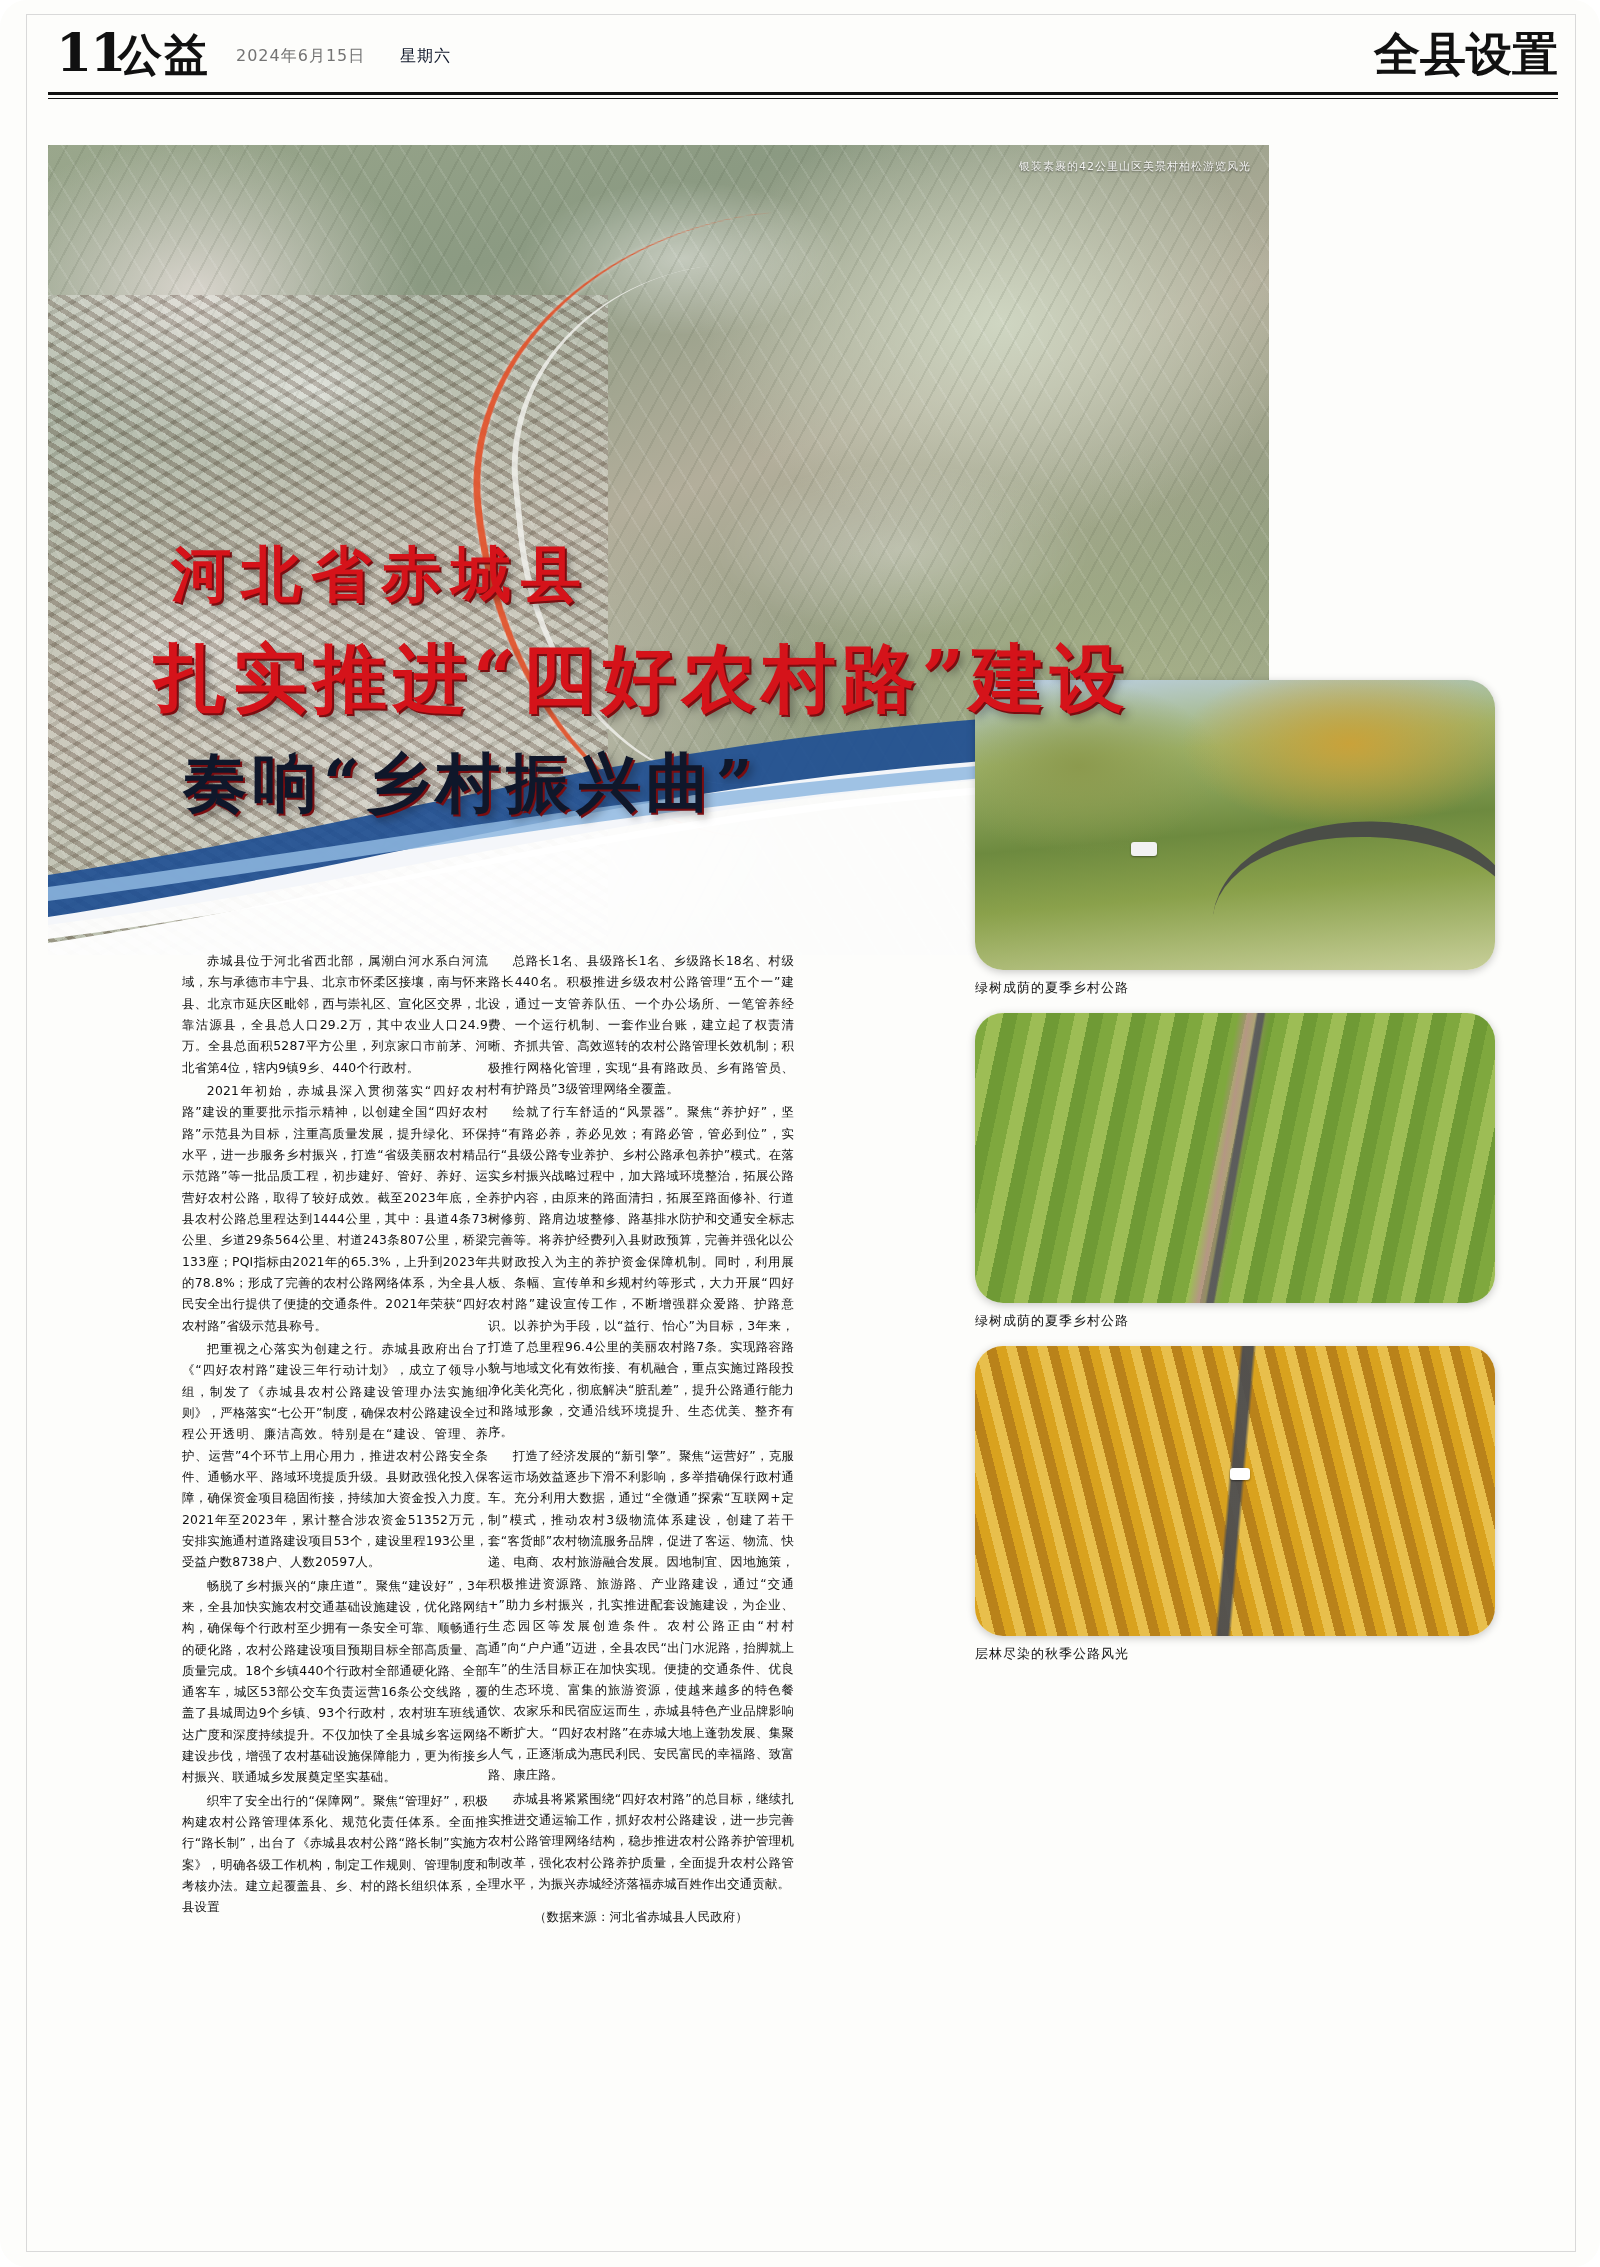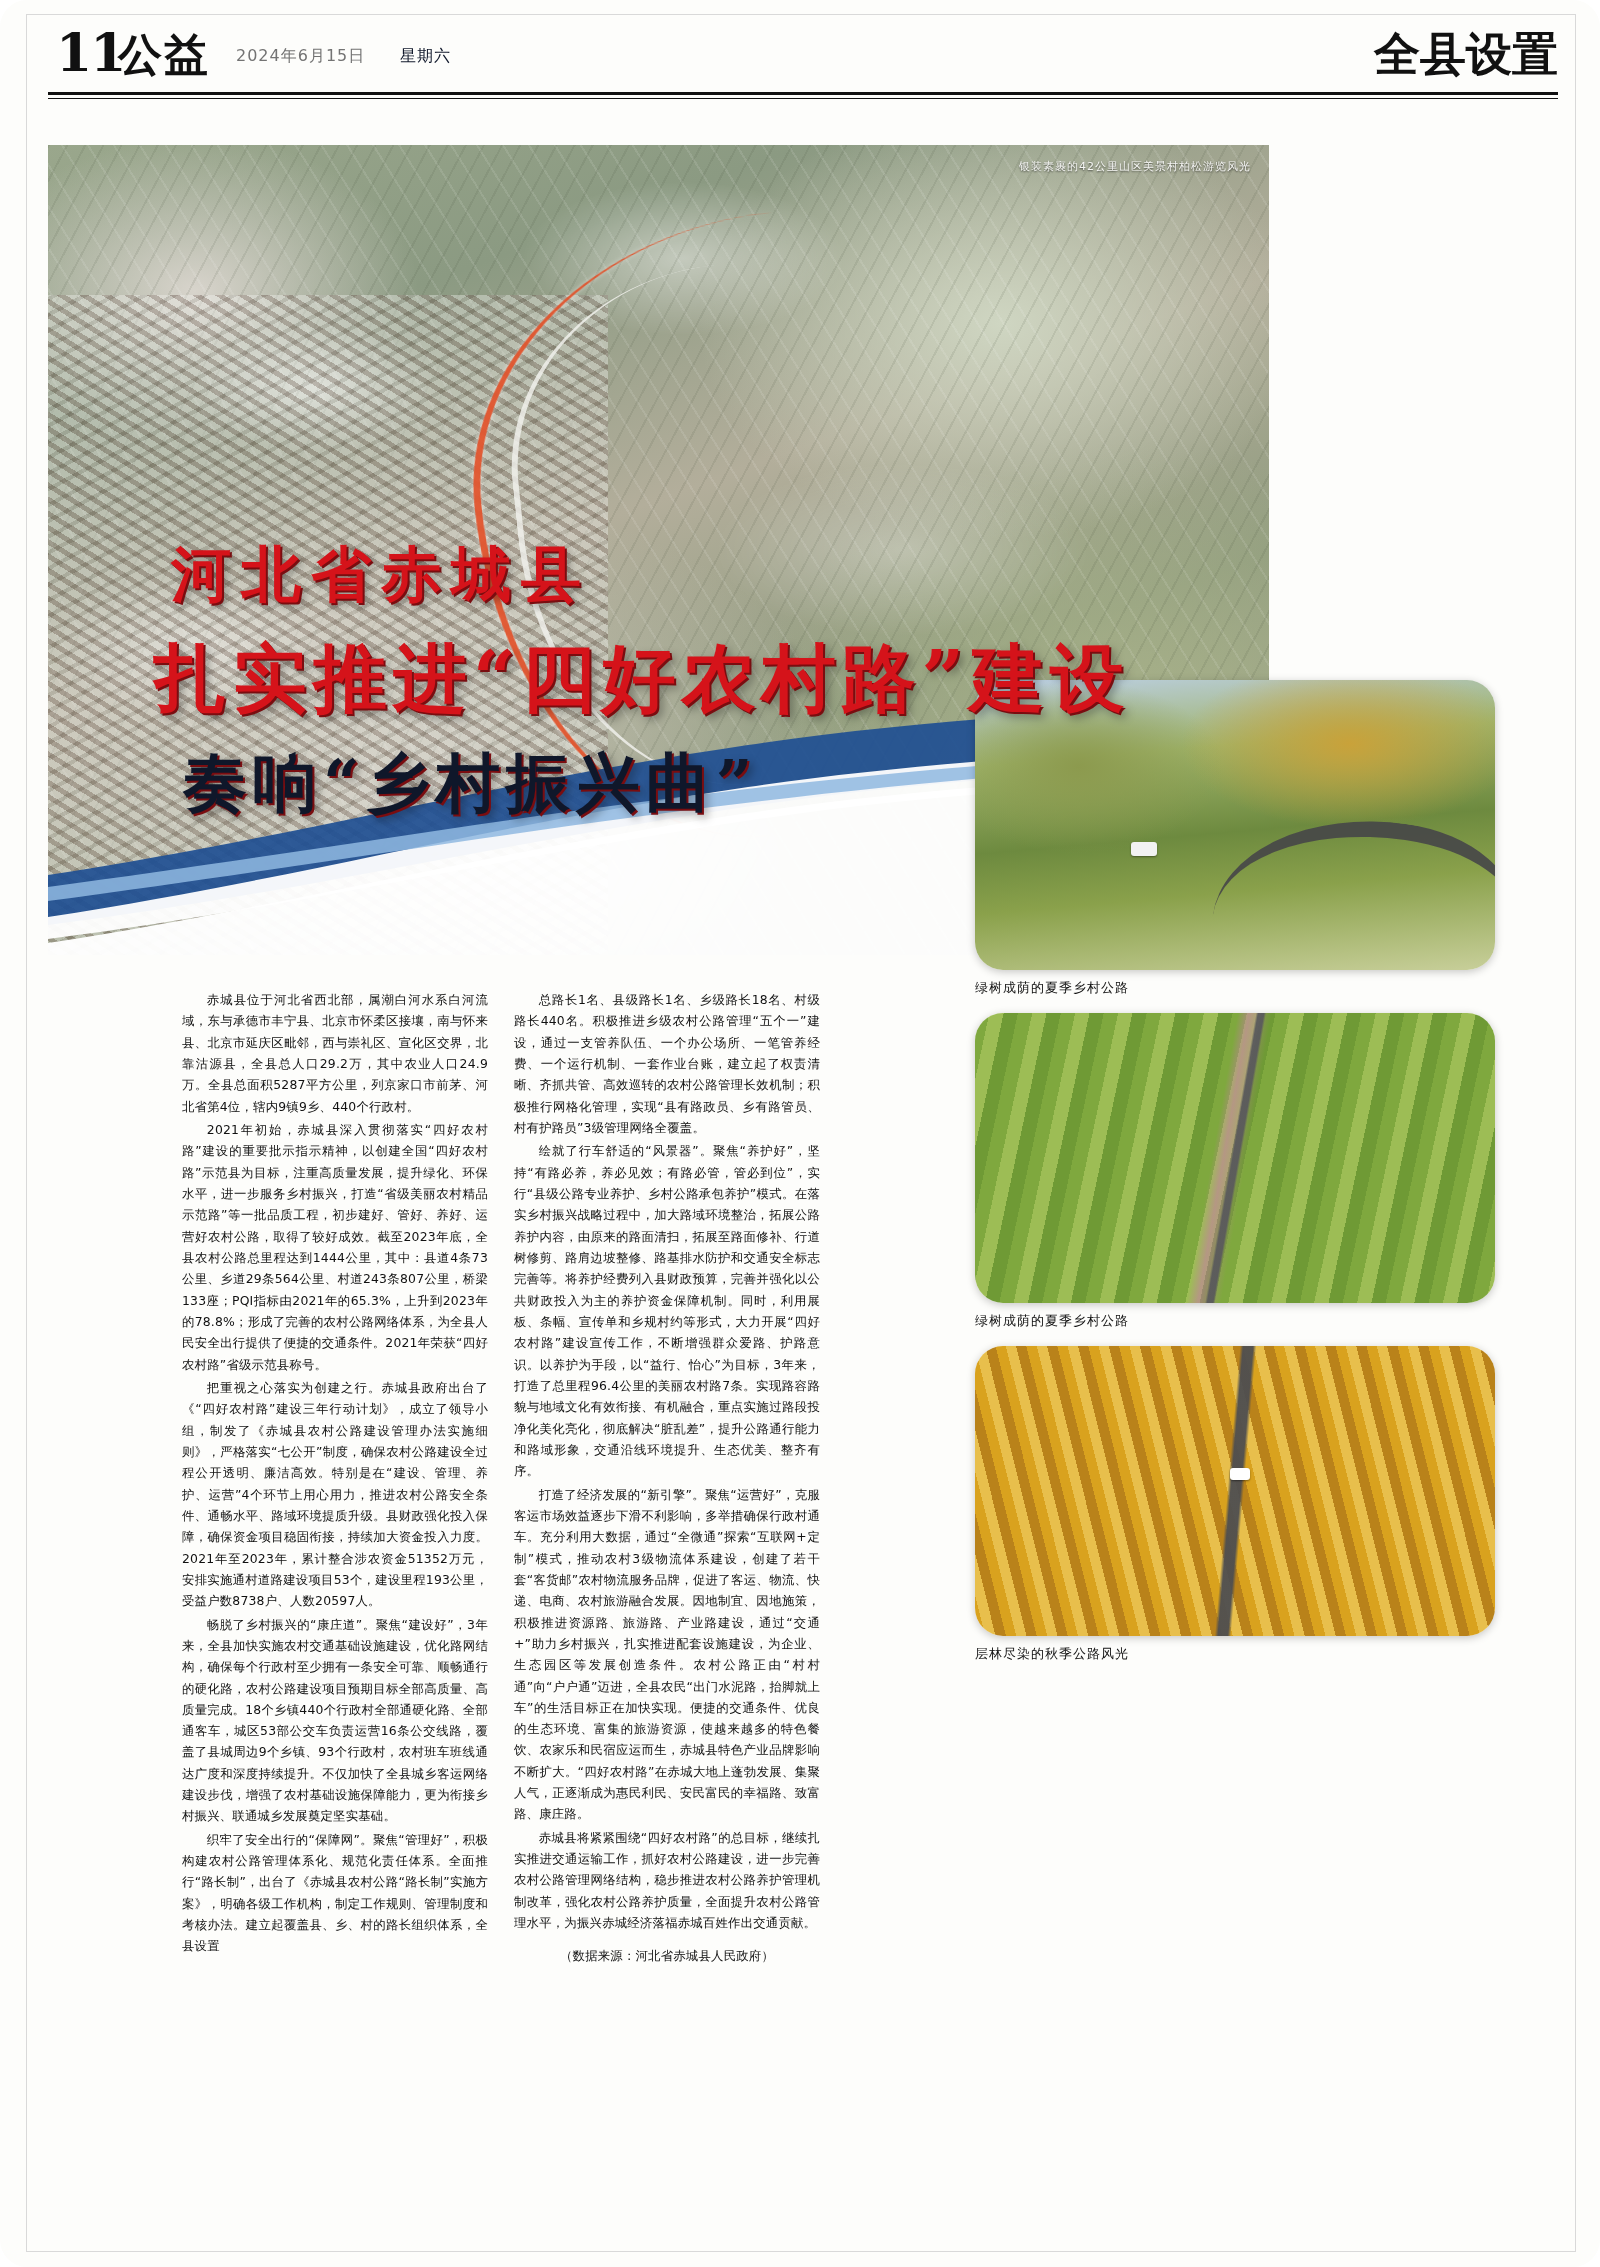--- a/index.html
+++ b/index.html
@@ -142,21 +142,21 @@
     font-family:"DejaVu Serif","Liberation Serif",serif;
     font-size:64px;font-weight:bold;color:#0f172a;
     letter-spacing:6px;
     margin-top:10px;margin-left:30px;
     text-shadow:2px 2px 0 #7a0d10, 5px 5px 10px rgba(0,0,0,.35);
   }
 
   
   .cols{
     position:absolute;left:182px;top:950px;width:640px;height:1230px;
-    display:flex;gap:26px;margin-top:39px;
+    display:flex;
   }
   .col{
     width:306px;
     font-size:12.4px;
     line-height:1.72;
     color:#111;
     text-align:justify;
     font-family:"DejaVu Sans","Liberation Sans",sans-serif;
     letter-spacing:.2px;
   }

